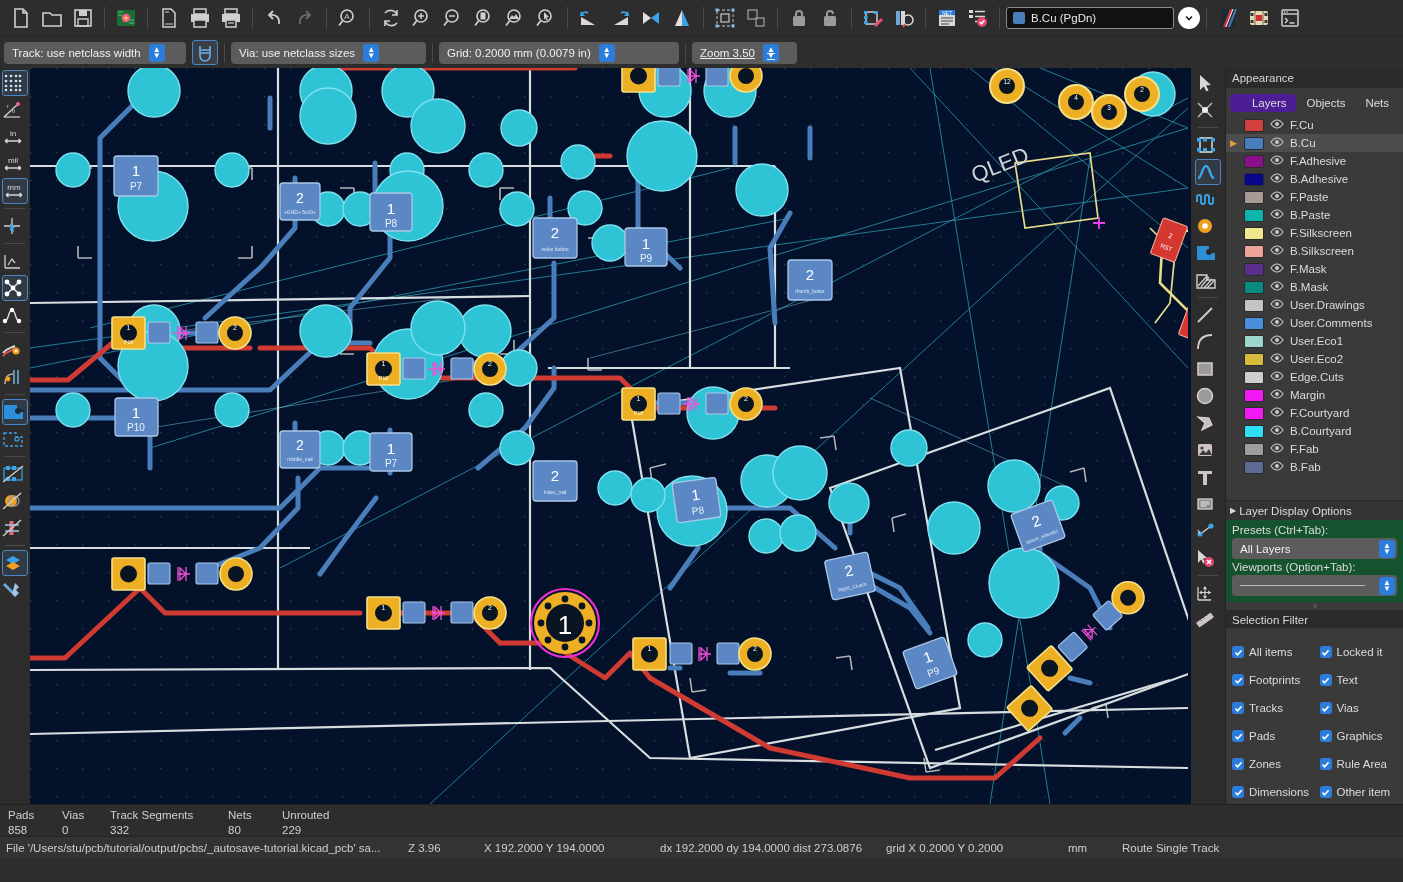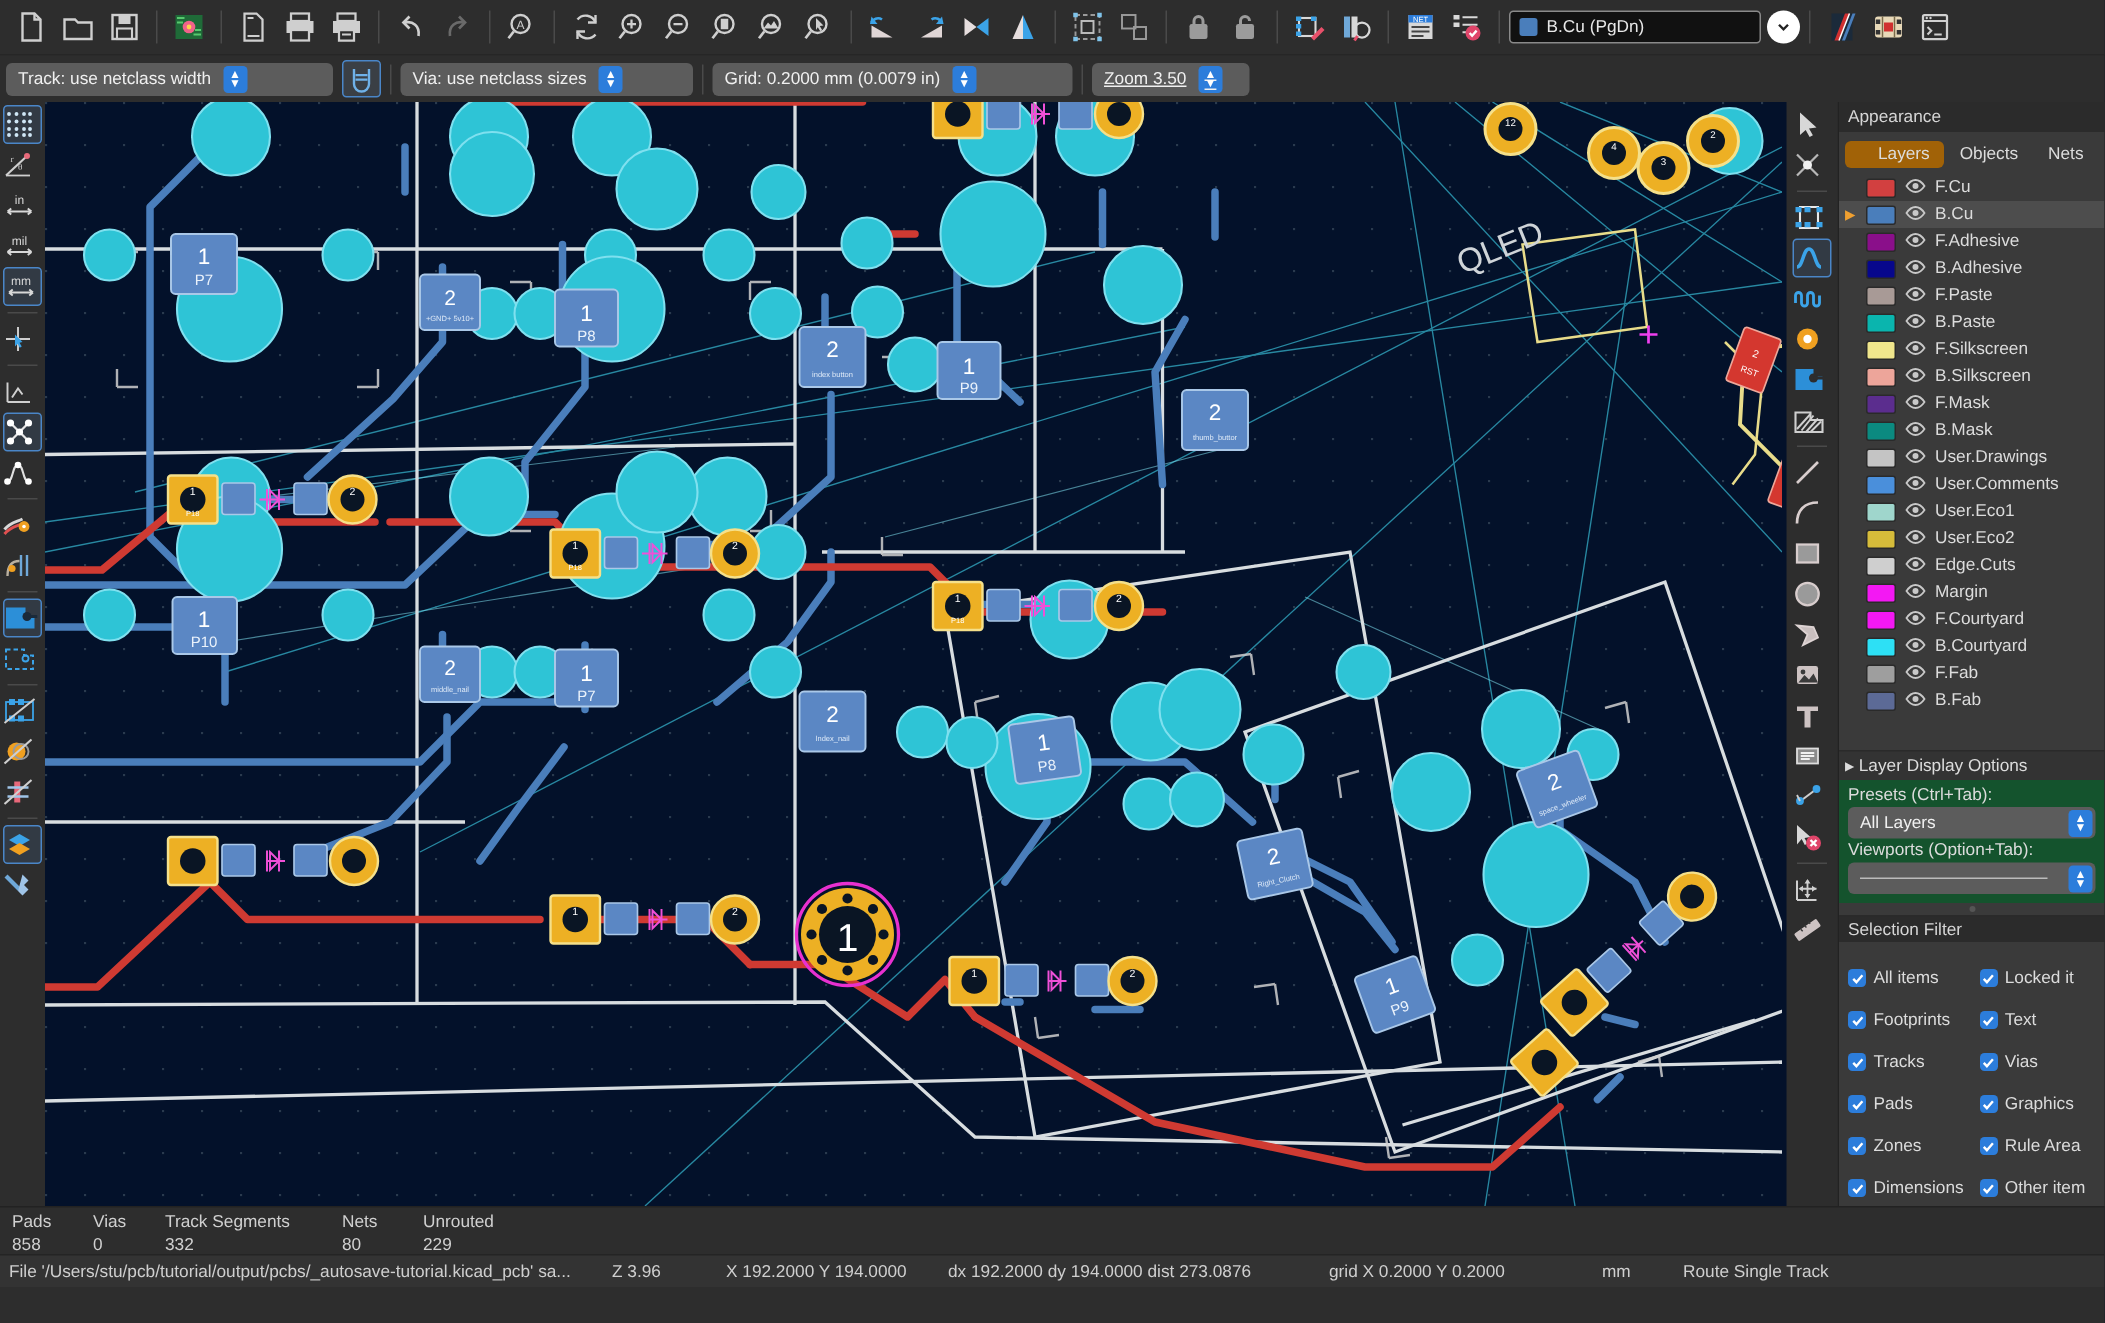--- a/index.html
+++ b/index.html
@@ -50,21 +50,21 @@
     display: flex; align-items: center; padding: 0 2px 0 8px;
     font-size: 11.5px; color: #f0f0f0; position: relative;
   }
   .combo span.lbl { white-space: nowrap; }
   .spinner {
     width: 16px; height: 18px; background: #2c7ddb; border-radius: 3px;
     margin-left: 8px; display: flex; flex-direction: column;
     align-items: center; justify-content: center; color: #fff; line-height: 6px;
     font-size: 8px; flex: 0 0 auto;
   }
-  .combo.w1 { width: 218px; }
+  .combo.w1 { width: 182px; }
   .combo.w2 { width: 195px; }
   .combo.w3 { width: 240px; }
   .combo.w4 { width: 105px; text-decoration: underline; }
   .optbtn {
     width: 26px; height: 25px; border: 1px solid #4a86c8; border-radius: 3px;
     background: #3a3f45; display: flex; align-items: center; justify-content: center;
   }
   .osep { width: 1px; height: 20px; background: #4a4a4a; }
 
   
@@ -95,21 +95,21 @@
   }
   .app-hdr {
     height: 20px; background: #2b2b2b; color: #d6d6d6; font-size: 11.5px;
     display: flex; align-items: center; padding-left: 6px;
   }
   .tabs { display: flex; padding: 6px 4px 3px 4px; gap: 0px; background:#3a3a3a; }
   .tab {
     flex: 1 1 auto; text-align: center; font-size: 11.5px; color: #dcdcdc;
     padding: 3px 0; border-radius: 4px;
   }
-  .tab.sel { background: #a16207; padding-left: 12px; }
+  .tab.sel { background: #4c1d95; padding-left: 12px; }
   .layers { flex: 1 1 auto; overflow: hidden; background: #3a3a3a; padding-top: 1px; }
   .lrow {
     height: 18px; display: flex; align-items: center; gap: 6px; padding-left: 4px;
     font-size: 11.5px; color: #dcdcdc; position: relative;
   }
   .lrow.sel { background: #4d4d4d; }
   .caret {
     width: 8px; color: #f0a030; font-size: 9px; line-height: 1;
   }
   .swatch { width: 20px; height: 13px; border-radius: 2px; border: 1px solid #2a2a2a; flex:0 0 auto;}
@@ -1517,19 +1517,19 @@
     <div class="icell" style="left:228px;top:4px;">Nets</div>
     <div class="icell" style="left:228px;top:19px;">80</div>
     <div class="icell" style="left:282px;top:4px;">Unrouted</div>
     <div class="icell" style="left:282px;top:19px;">229</div>
   </div>
 
   <div class="statusbar">
     <div class="scell" style="left:6px;">File '/Users/stu/pcb/tutorial/output/pcbs/_autosave-tutorial.kicad_pcb' sa...</div>
     <div class="scell" style="left:408px;">Z 3.96</div>
     <div class="scell" style="left:484px;">X 192.2000  Y 194.0000</div>
-    <div class="scell" style="left:632px;">dx 192.2000  dy 194.0000  dist 273.0876</div>
+    <div class="scell" style="left:660px;">dx 192.2000  dy 194.0000  dist 273.0876</div>
     <div class="scell" style="left:886px;">grid X 0.2000  Y 0.2000</div>
     <div class="scell" style="left:1068px;">mm</div>
     <div class="scell" style="left:1122px;">Route Single Track</div>
   </div>
 
 </div>
 
 </body></html>

